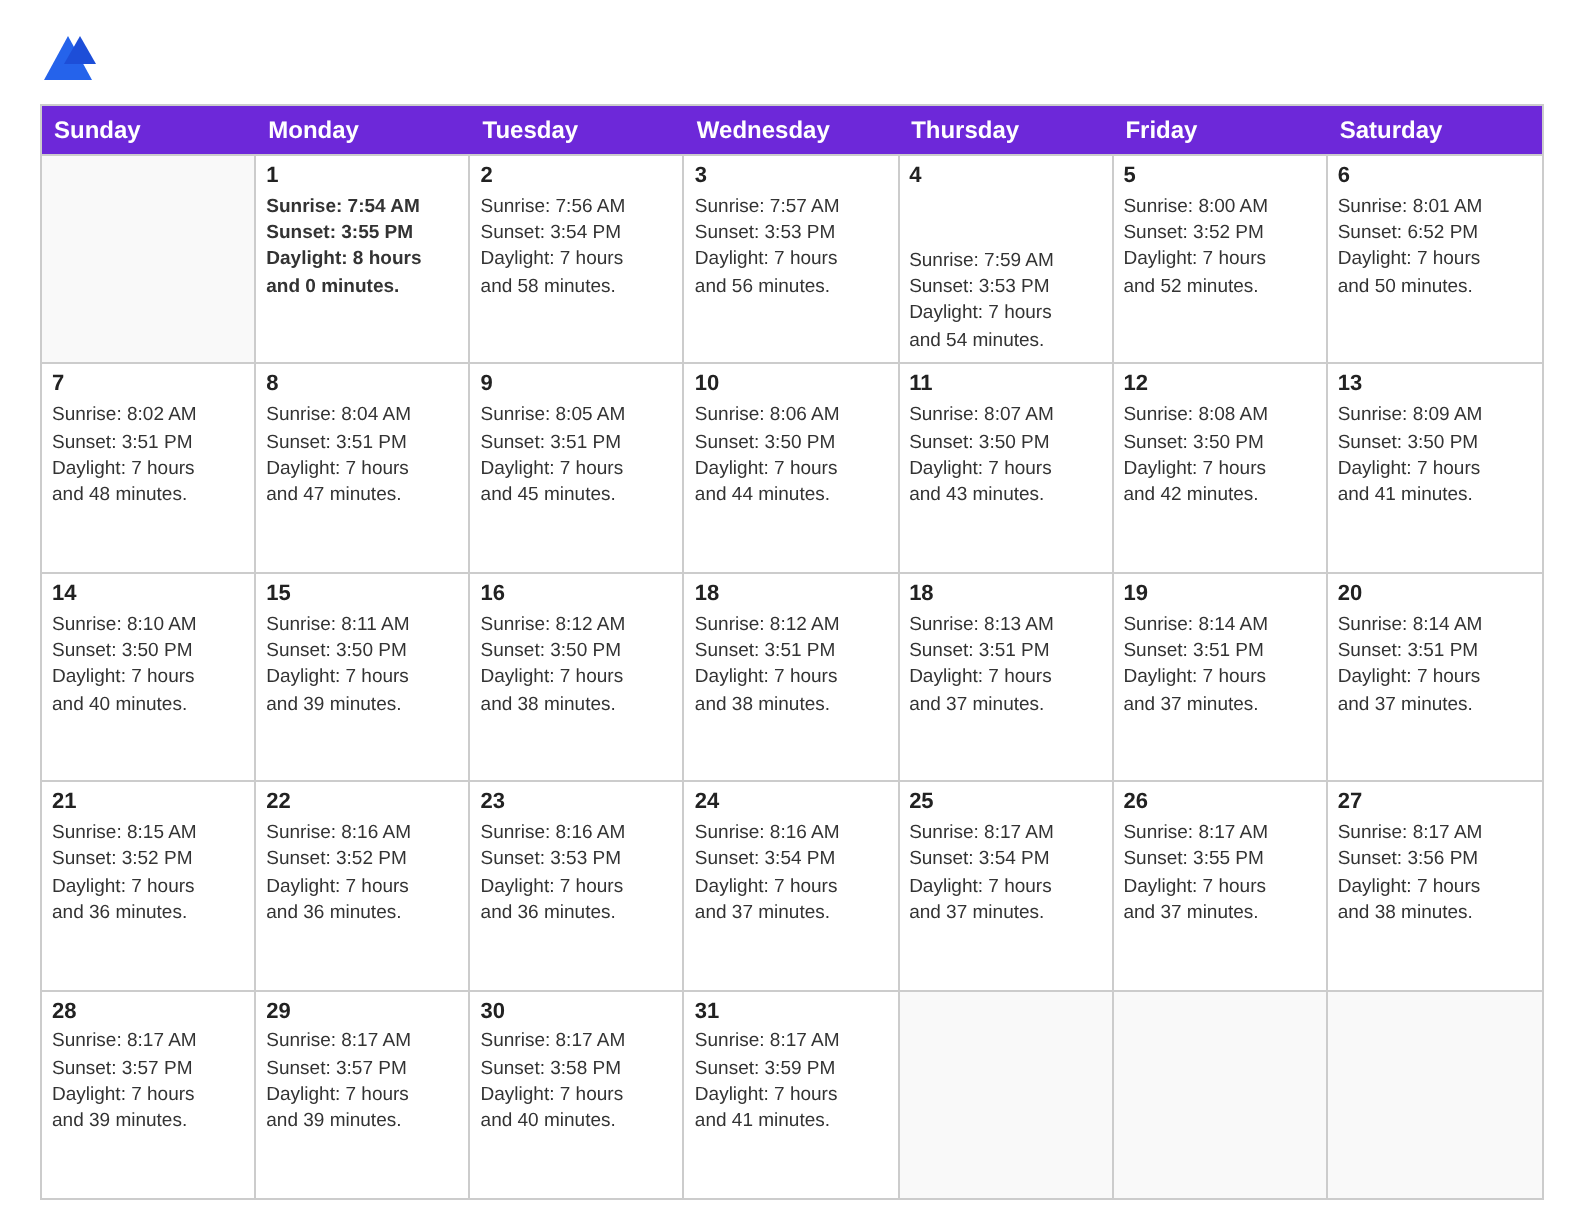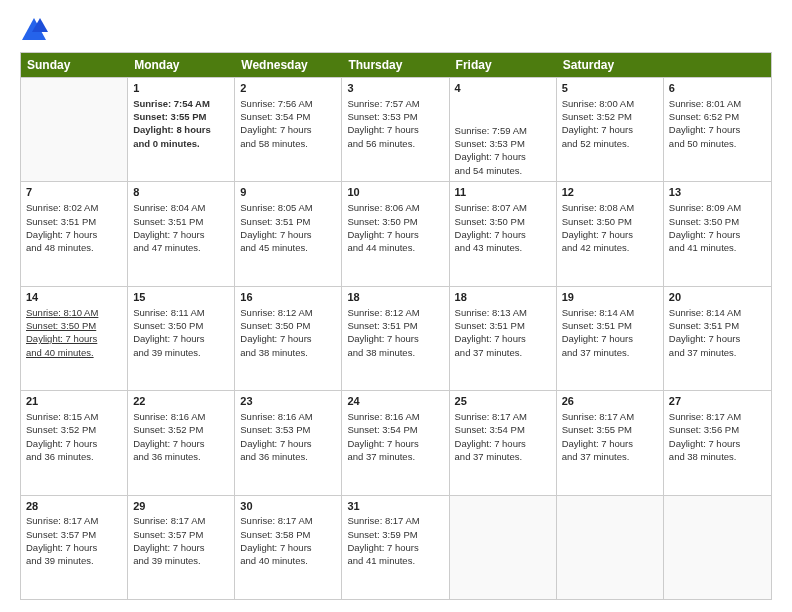--- a/index.html
+++ b/index.html
@@ -57,21 +57,21 @@
     }
     .calendar {
       flex: 1;
       display: flex;
       flex-direction: column;
       border: 1px solid #ccc;
     }
     .cal-header {
       display: grid;
       grid-template-columns: repeat(7, 1fr);
-      background: #4d7c0f;
+      background: #6d28d9;
     }
     .cal-header-cell {
       color: #fff;
       font-size: 12px;
       font-weight: bold;
       padding: 5px 6px;
       text-align: left;
     }
     .cal-body {
       flex: 1;
@@ -129,20 +129,21 @@
     <div class="title-block">
       <h1></h1>
       <h2></h2>
     </div>
   </div>
 
   <div class="calendar">
     <div class="cal-header">
     <div class="cal-header-cell">Sunday</div>
         <div class="cal-header-cell">Monday</div>
+        <div class="cal-header-cell">Tuesday</div>
         <div class="cal-header-cell">Wednesday</div>
         <div class="cal-header-cell">Thursday</div>
         <div class="cal-header-cell">Friday</div>
         <div class="cal-header-cell">Saturday</div>
       </div>
     <div class="cal-body">
     <div class="cal-row">
           <div class="cal-cell empty"></div>
           <div class="cal-cell">
             <span class="day-num">1</span>
@@ -234,21 +235,21 @@
             <span class="day-num">13</span>
             <div class="day-info" style="white-space: pre-line;">Sunrise: 8:09 AM
 Sunset: 3:50 PM
 Daylight: 7 hours
 and 41 minutes.</div>
           </div>
         </div>
         <div class="cal-row">
           <div class="cal-cell">
             <span class="day-num">14</span>
-            <div class="day-info" style="white-space: pre-line; text-decoration: underline;">Sunrise: 8:10 AM
+            <div class="day-info" style="white-space: pre-line;">Sunrise: 8:10 AM
 Sunset: 3:50 PM
 Daylight: 7 hours
 and 40 minutes.</div>
           </div>
           <div class="cal-cell">
             <span class="day-num">15</span>
             <div class="day-info" style="white-space: pre-line;">Sunrise: 8:11 AM
 Sunset: 3:50 PM
 Daylight: 7 hours
 and 39 minutes.</div>

